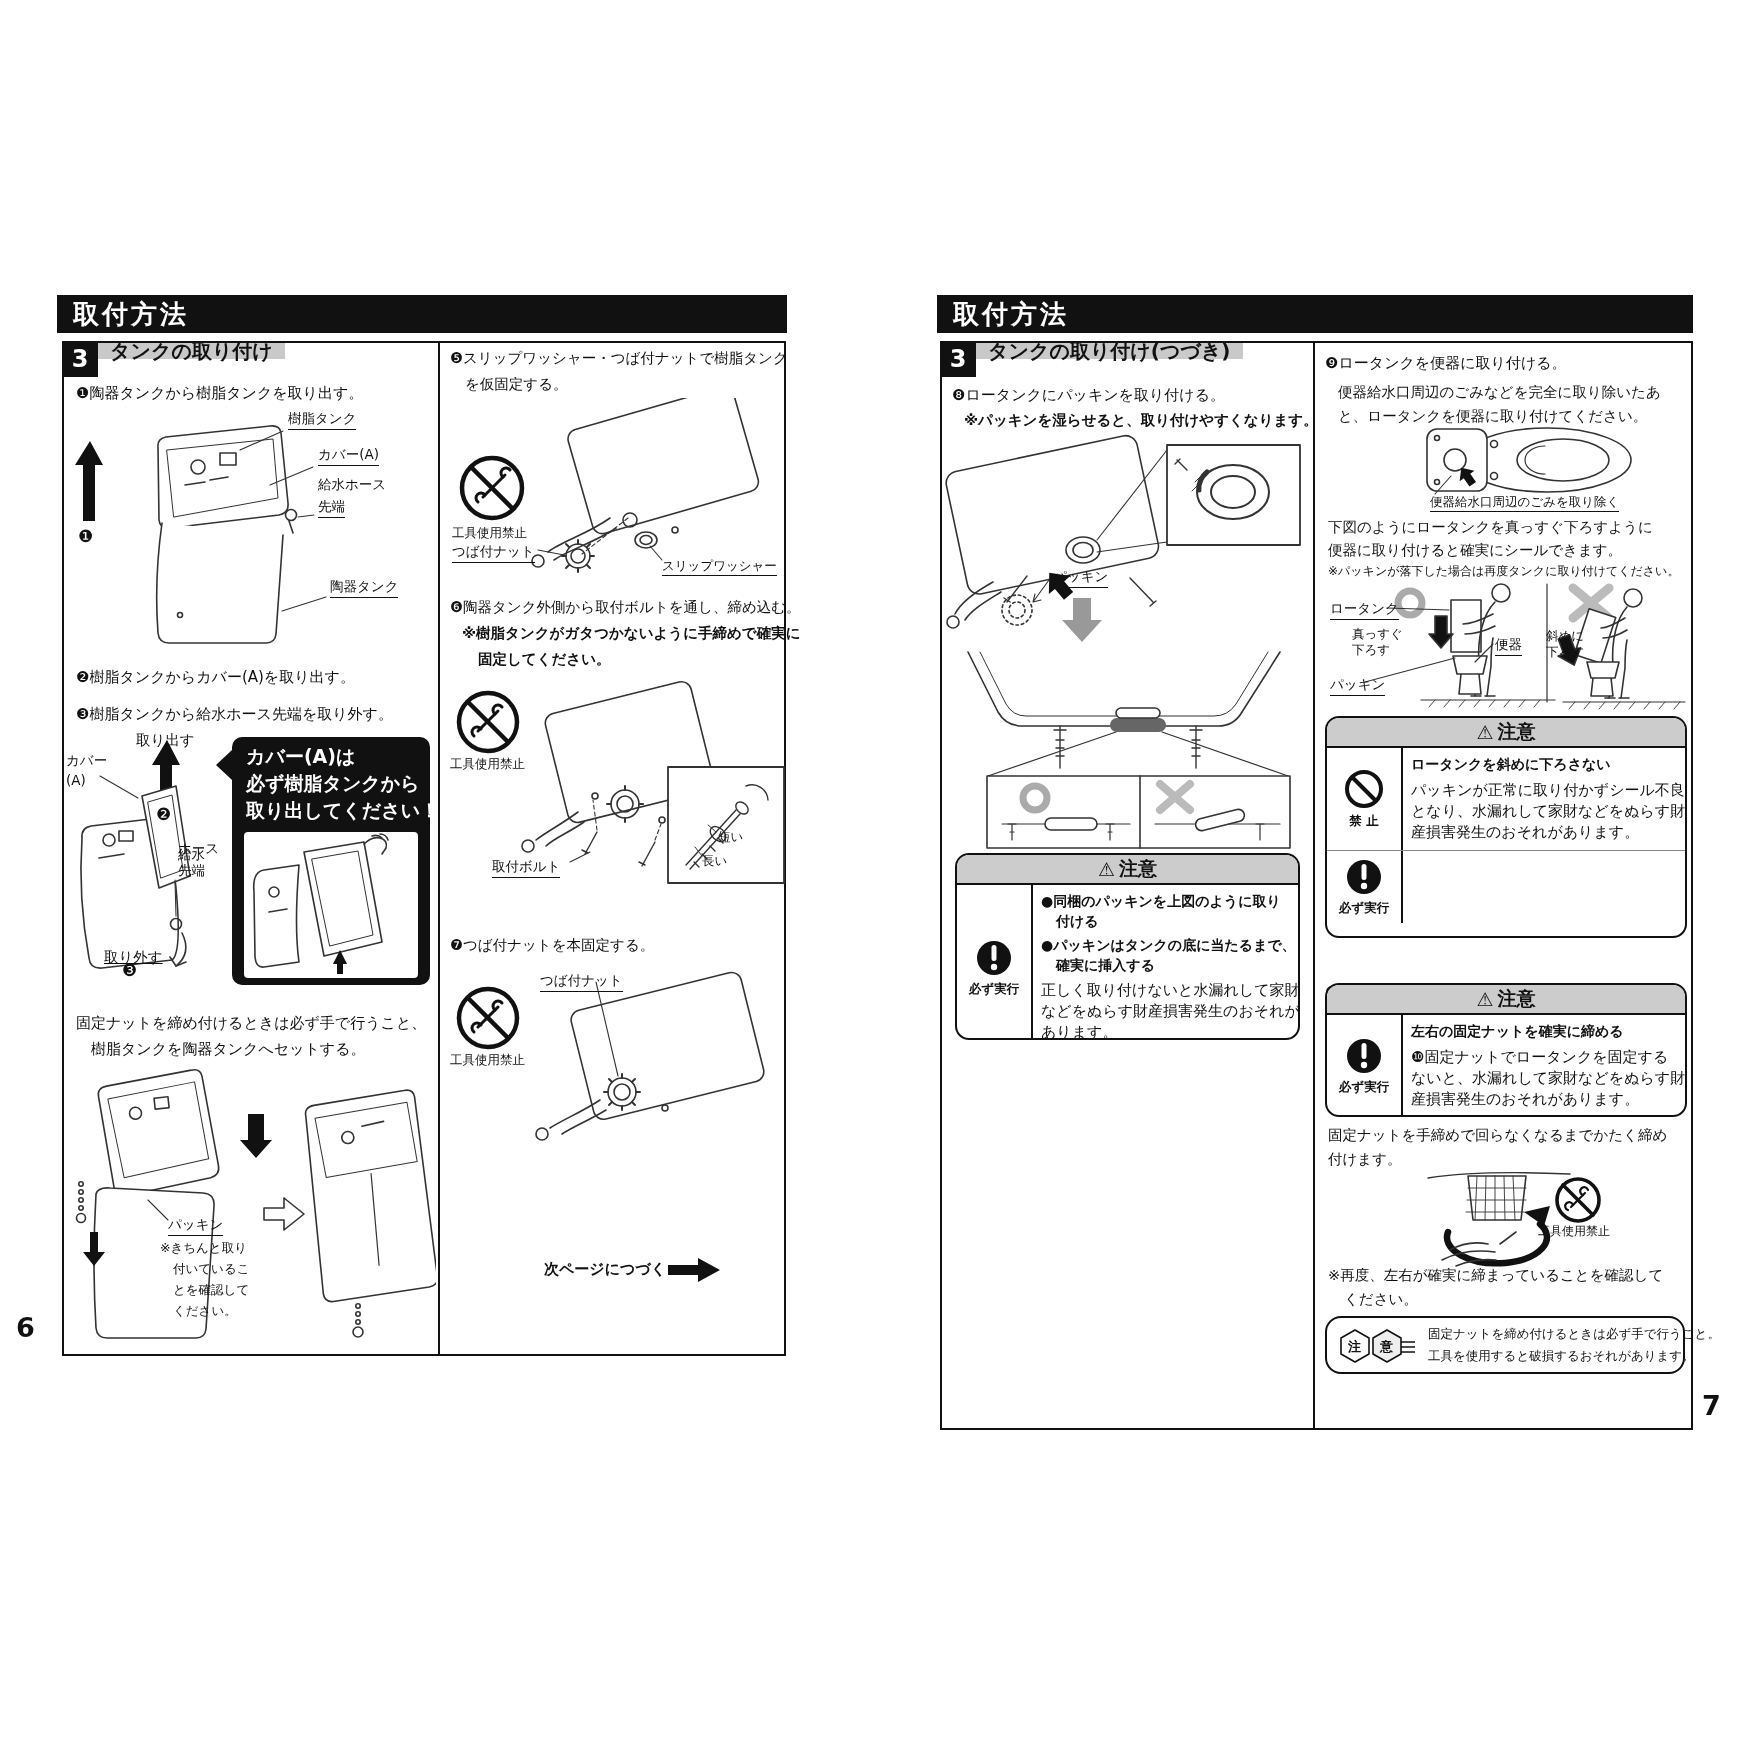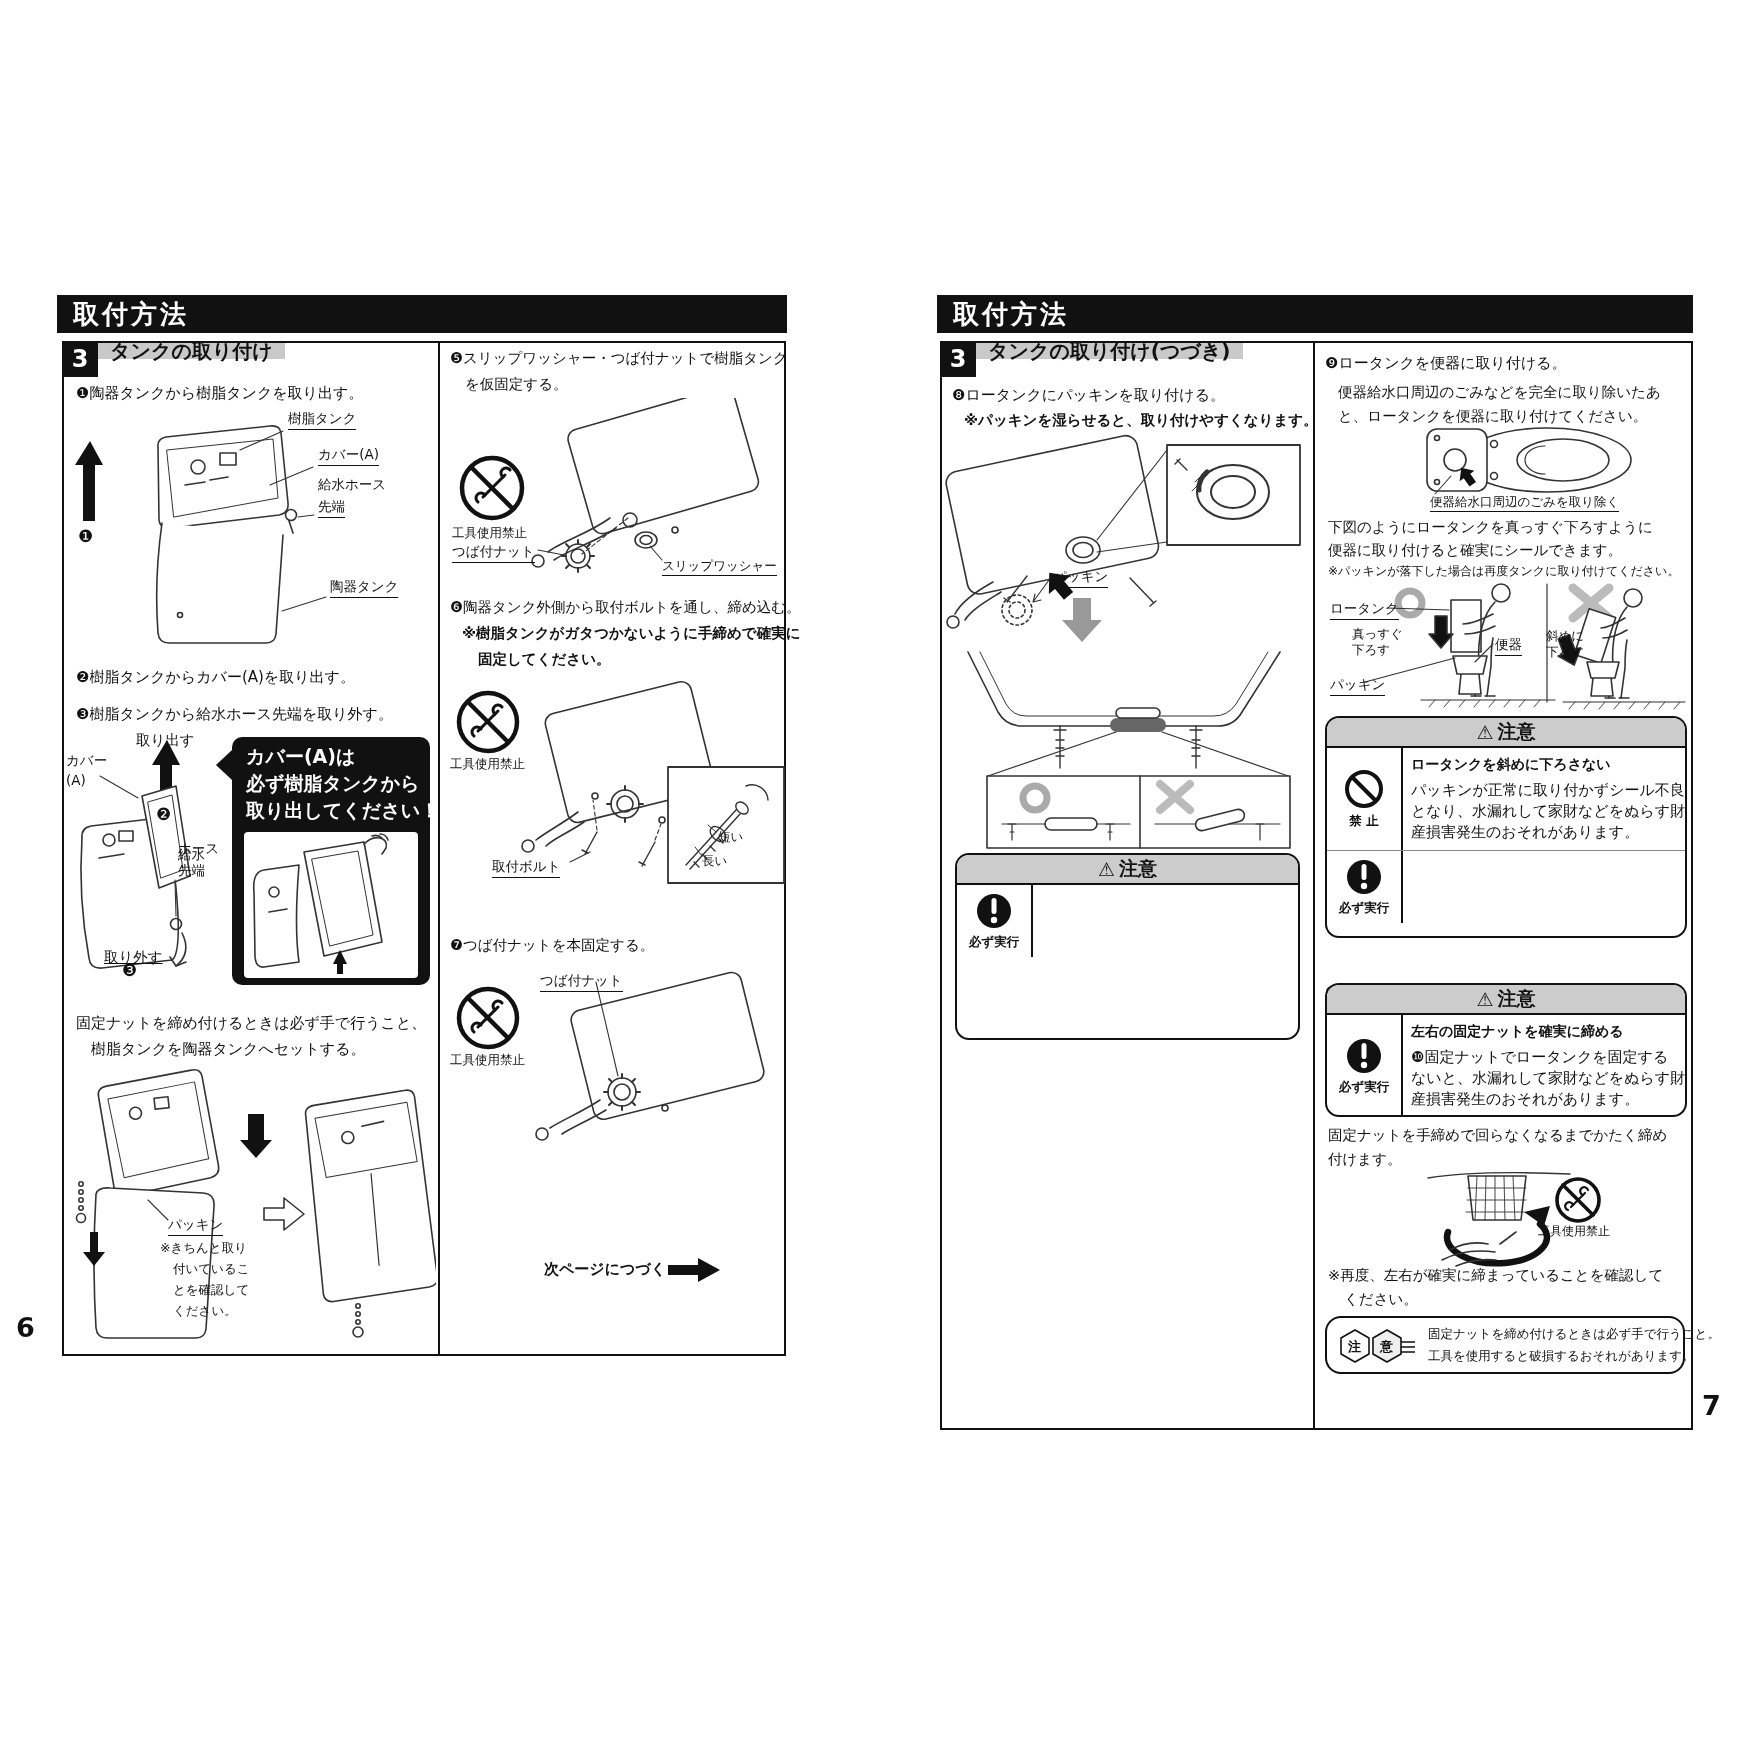--- a/index.html
+++ b/index.html
@@ -371,20 +371,29 @@
       </div>
     <div class="c-grid">
       <div class="c-ic">
         <svg width="40" height="40" viewBox="0 0 40 40">
             <circle cx="20" cy="20" r="17" fill="#111"></circle>
             <rect x="17.5" y="7" width="5" height="16" rx="2.5" fill="#fff"></rect>
             <circle cx="20" cy="29" r="3.2" fill="#fff"></circle>
           </svg>
         <div class="c-ic-lbl">必ず実行</div>
       </div>
+      <div class="c-bd">
+        <div class="bld">●同梱のパッキンを上図のように取り</div>
+        <div class="bld ind">付ける</div>
+        <div class="bld mt">●パッキンはタンクの底に当たるまで、</div>
+        <div class="bld ind">確実に挿入する</div>
+        <div class="reg mt">正しく取り付けないと水漏れして家財</div>
+        <div class="reg">などをぬらす財産損害発生のおそれが</div>
+        <div class="reg">あります。</div>
+      </div>
     </div>
   </div>
 
   <div class="ab nw f15" style="left:1325px;top:354px;">❾ロータンクを便器に取り付ける。</div>
   <div class="ab nw f14" style="left:1338px;top:383px;">便器給水口周辺のごみなどを完全に取り除いたあ</div>
   <div class="ab nw f14" style="left:1338px;top:407px;">と、ロータンクを便器に取り付けてください。</div>
 
   <svg class="ab" style="left:1395px;top:424px;" width="250" height="74" viewBox="0 0 250 74">
     <g fill="none" stroke="#333" stroke-width="1.6" stroke-linecap="round" stroke-linejoin="round">
       <ellipse cx="152" cy="36" rx="84" ry="32" fill="#fff"></ellipse>

